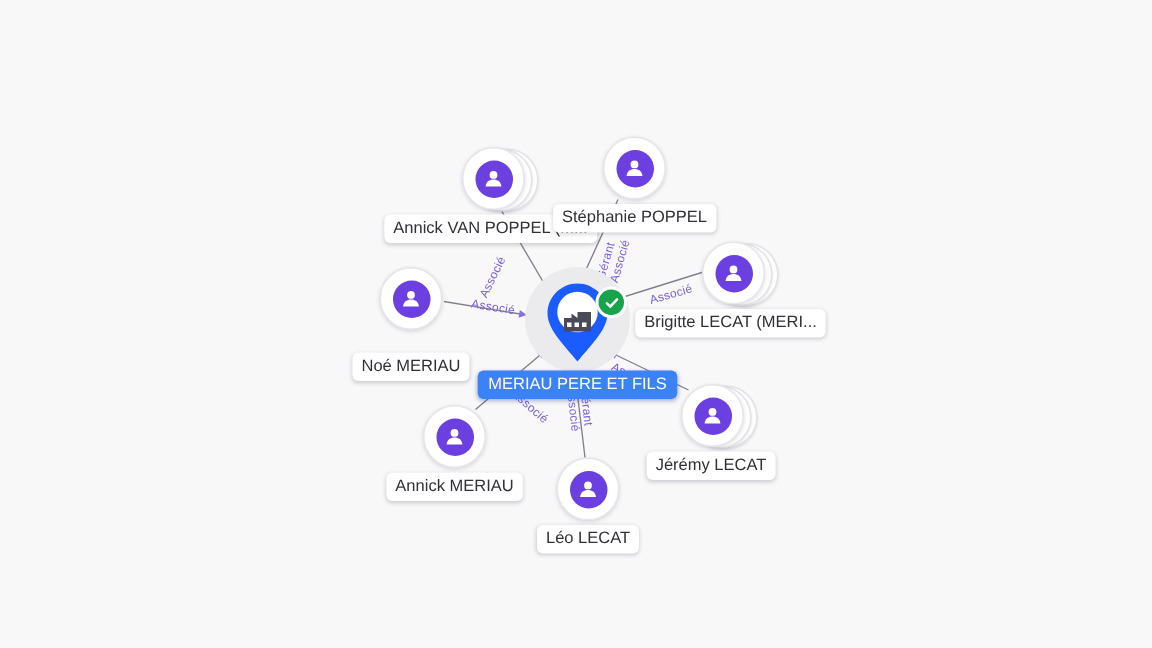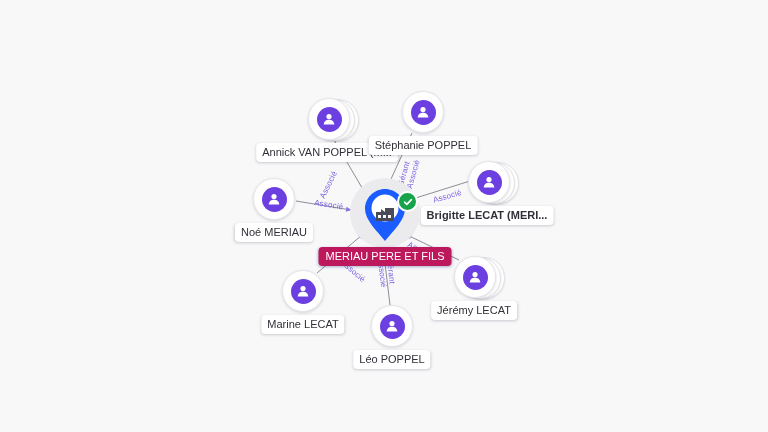--- a/index.html
+++ b/index.html
@@ -118,21 +118,21 @@
     display: flex;
     align-items: center;
     justify-content: center;
   }
   .verified-badge svg { display: block; }
   #company-label {
     position: absolute;
     transform: translateX(-50%);
     top: 34px;
     white-space: nowrap;
-    background: #be185d;
+    background: #3b82f6;
     color: #ffffff;
     font-size: 11px;
     line-height: 13px;
     font-weight: 400;
     padding: 3px 7px;
     border-radius: 4px;
     box-shadow: 0 1px 3px rgba(20,40,120,.35);
   }
   
   .edge-label {
@@ -224,60 +224,60 @@
           <div class="stack-card s2"></div>
           <div class="avatar-disc">
             <div class="avatar-circle">
               <svg width="14" height="14" viewBox="0 0 14 14">
                 <circle cx="7" cy="4.6" r="2.6" fill="#ffffff"></circle>
                 <path d="M1.7 12.4 C2.1 9.0 4.4 7.7 7 7.7 C9.6 7.7 11.9 9.0 12.3 12.4 Z" fill="#ffffff"></path>
               </svg>
             </div>
           </div>
         </div>
-        <div class="node-label" style="left: -2px; font-weight: bold;">Brigitte LECAT (MERI...</div>
+        <div class="node-label" style="left: -2px;">Brigitte LECAT (MERI...</div>
       </div>
       <div class="node" style="left: 274px; top: 199px;">
         <div class="avatar-wrap">
           <div class="avatar-disc">
             <div class="avatar-circle">
               <svg width="14" height="14" viewBox="0 0 14 14">
                 <circle cx="7" cy="4.6" r="2.6" fill="#ffffff"></circle>
                 <path d="M1.7 12.4 C2.1 9.0 4.4 7.7 7 7.7 C9.6 7.7 11.9 9.0 12.3 12.4 Z" fill="#ffffff"></path>
               </svg>
             </div>
           </div>
         </div>
-        <div class="node-label" style="left: 0px;">Noé MERIAU</div>
+        <div class="node-label" style="left: 0px; margin-top: 12px;">Noé MERIAU</div>
       </div>
       <div class="node" style="left: 303px; top: 291px;">
         <div class="avatar-wrap">
           <div class="avatar-disc">
             <div class="avatar-circle">
               <svg width="14" height="14" viewBox="0 0 14 14">
                 <circle cx="7" cy="4.6" r="2.6" fill="#ffffff"></circle>
                 <path d="M1.7 12.4 C2.1 9.0 4.4 7.7 7 7.7 C9.6 7.7 11.9 9.0 12.3 12.4 Z" fill="#ffffff"></path>
               </svg>
             </div>
           </div>
         </div>
-        <div class="node-label" style="left: 0px;">Marine LECAT</div>
+        <div class="node-label" style="left: 0px;">Annick MERIAU</div>
       </div>
       <div class="node" style="left: 392px; top: 326px;">
         <div class="avatar-wrap">
           <div class="avatar-disc">
             <div class="avatar-circle">
               <svg width="14" height="14" viewBox="0 0 14 14">
                 <circle cx="7" cy="4.6" r="2.6" fill="#ffffff"></circle>
                 <path d="M1.7 12.4 C2.1 9.0 4.4 7.7 7 7.7 C9.6 7.7 11.9 9.0 12.3 12.4 Z" fill="#ffffff"></path>
               </svg>
             </div>
           </div>
         </div>
-        <div class="node-label" style="left: 0px;">Léo POPPEL</div>
+        <div class="node-label" style="left: 0px;">Léo LECAT</div>
       </div>
       <div class="node" style="left: 475px; top: 277px;">
         <div class="avatar-wrap">
           <div class="stack-card s3"></div>
           <div class="stack-card s2"></div>
           <div class="avatar-disc">
             <div class="avatar-circle">
               <svg width="14" height="14" viewBox="0 0 14 14">
                 <circle cx="7" cy="4.6" r="2.6" fill="#ffffff"></circle>
                 <path d="M1.7 12.4 C2.1 9.0 4.4 7.7 7 7.7 C9.6 7.7 11.9 9.0 12.3 12.4 Z" fill="#ffffff"></path>

